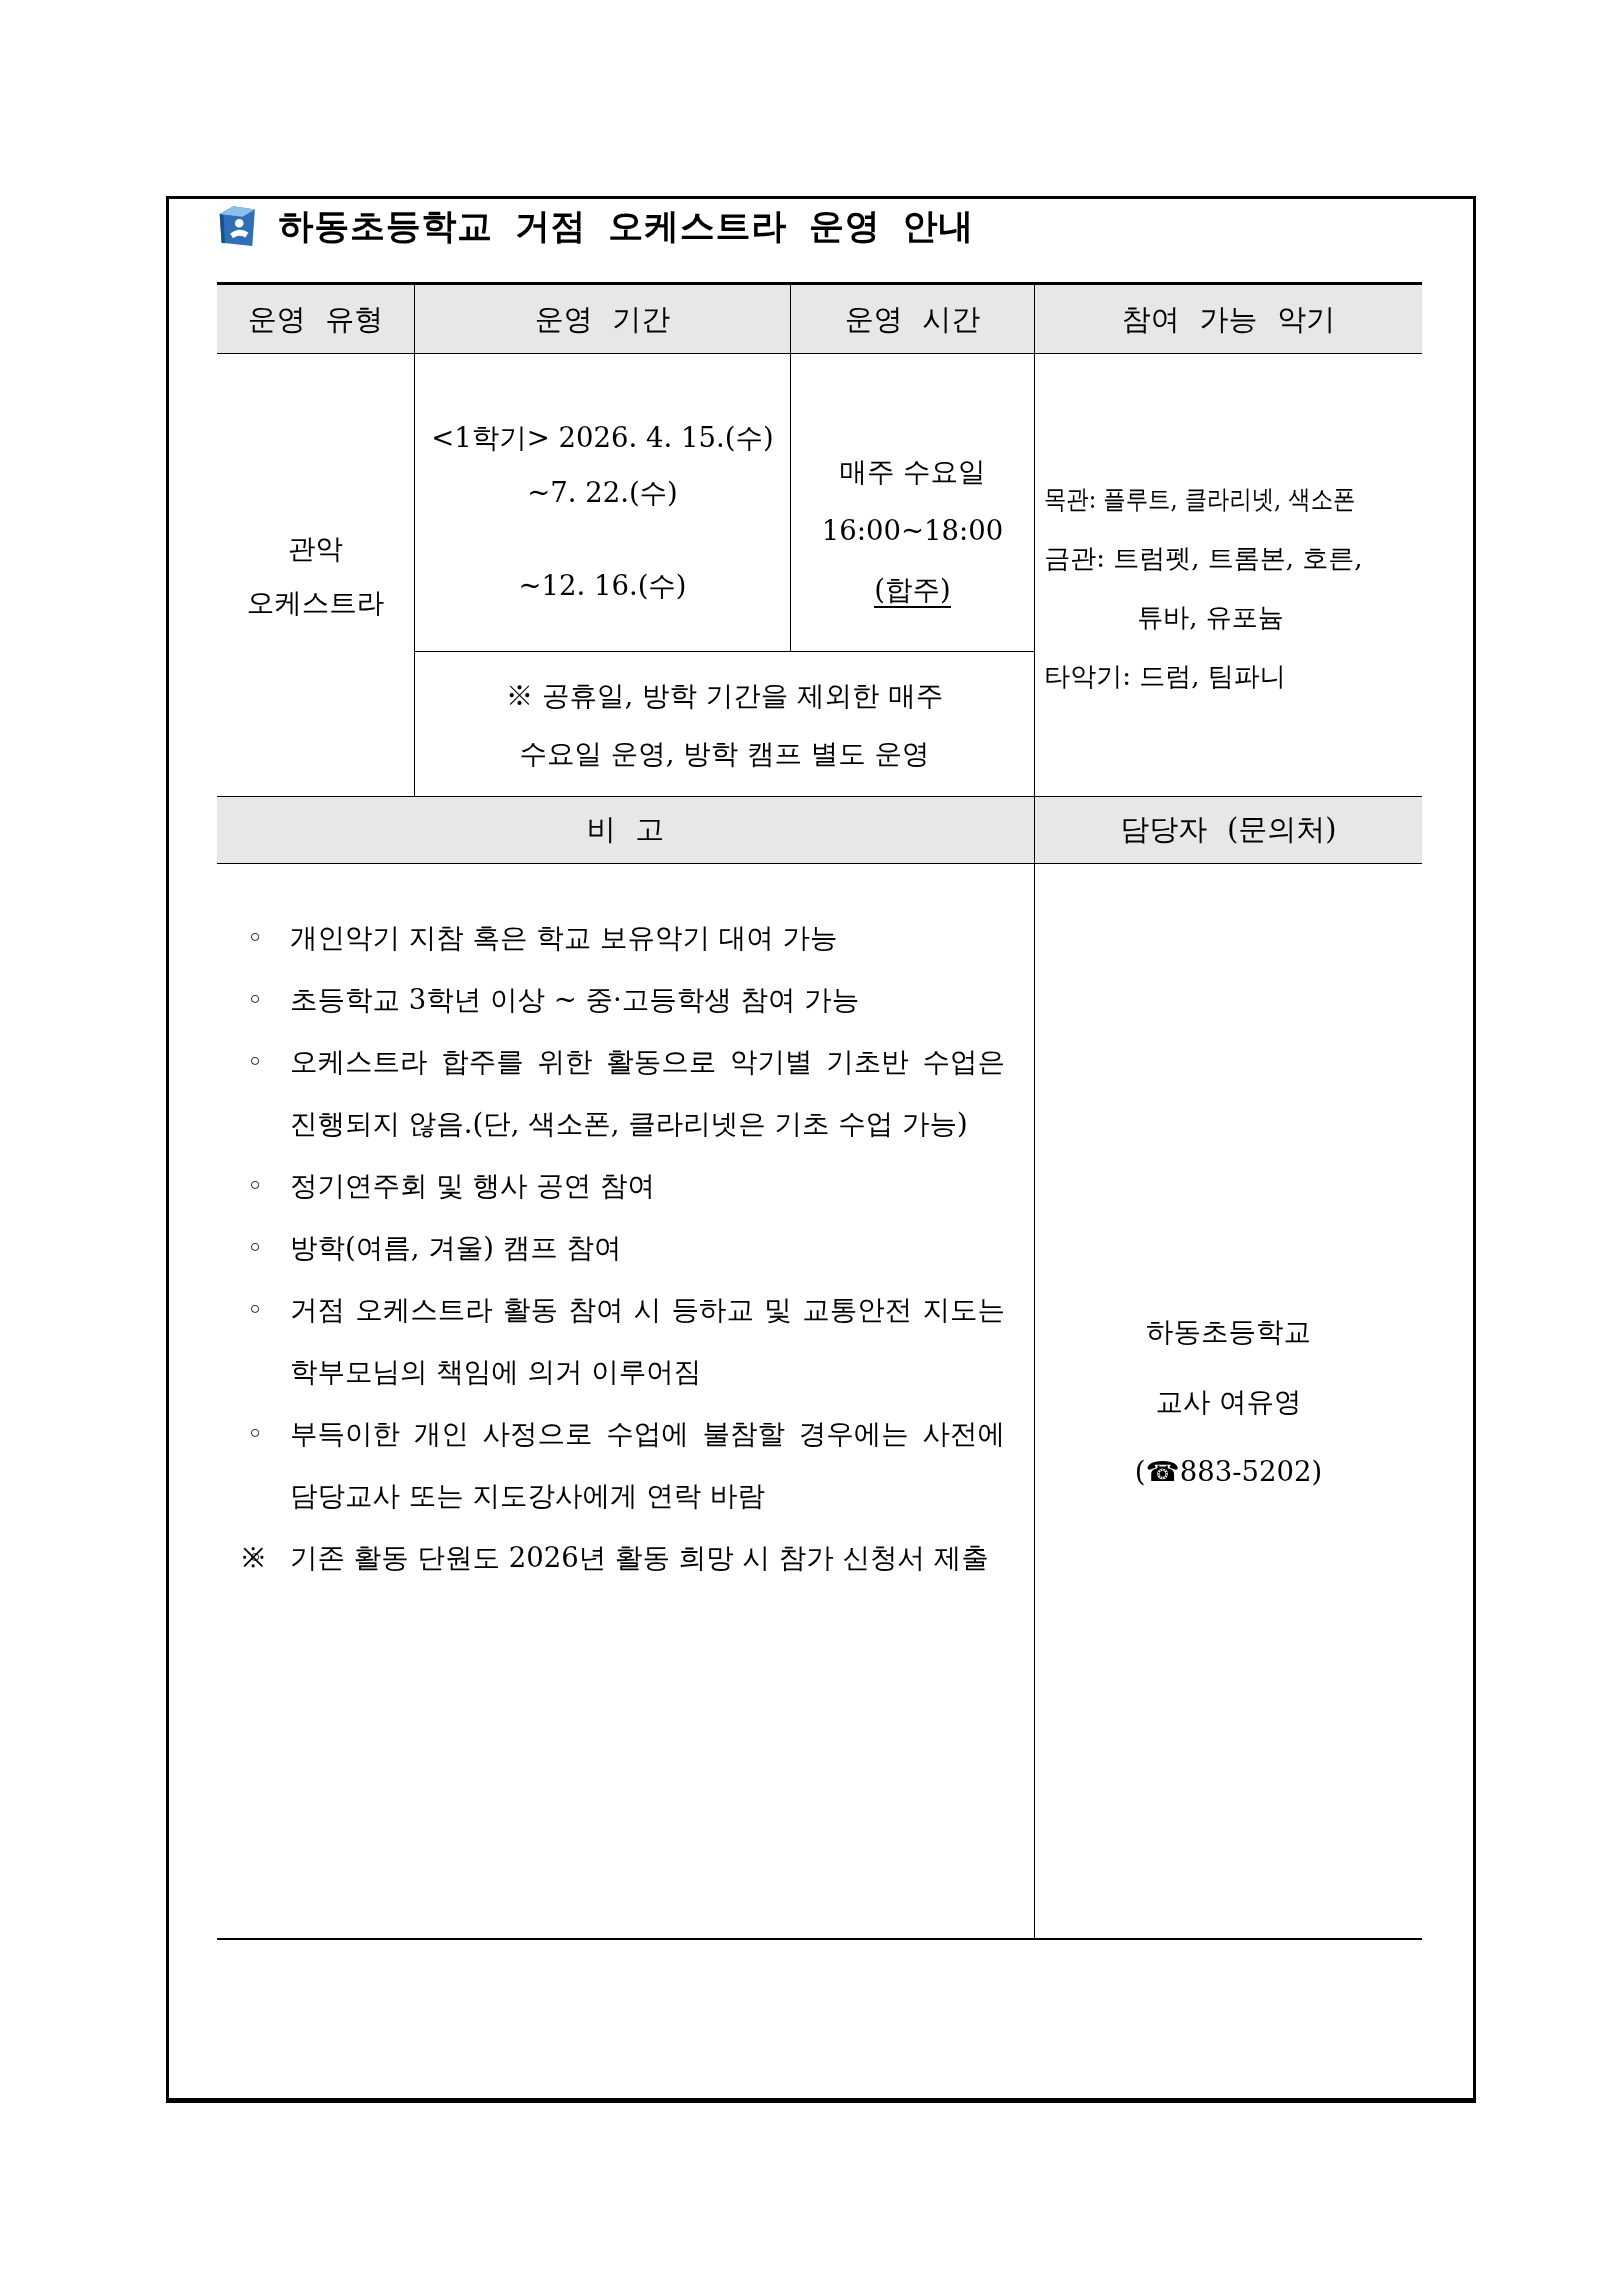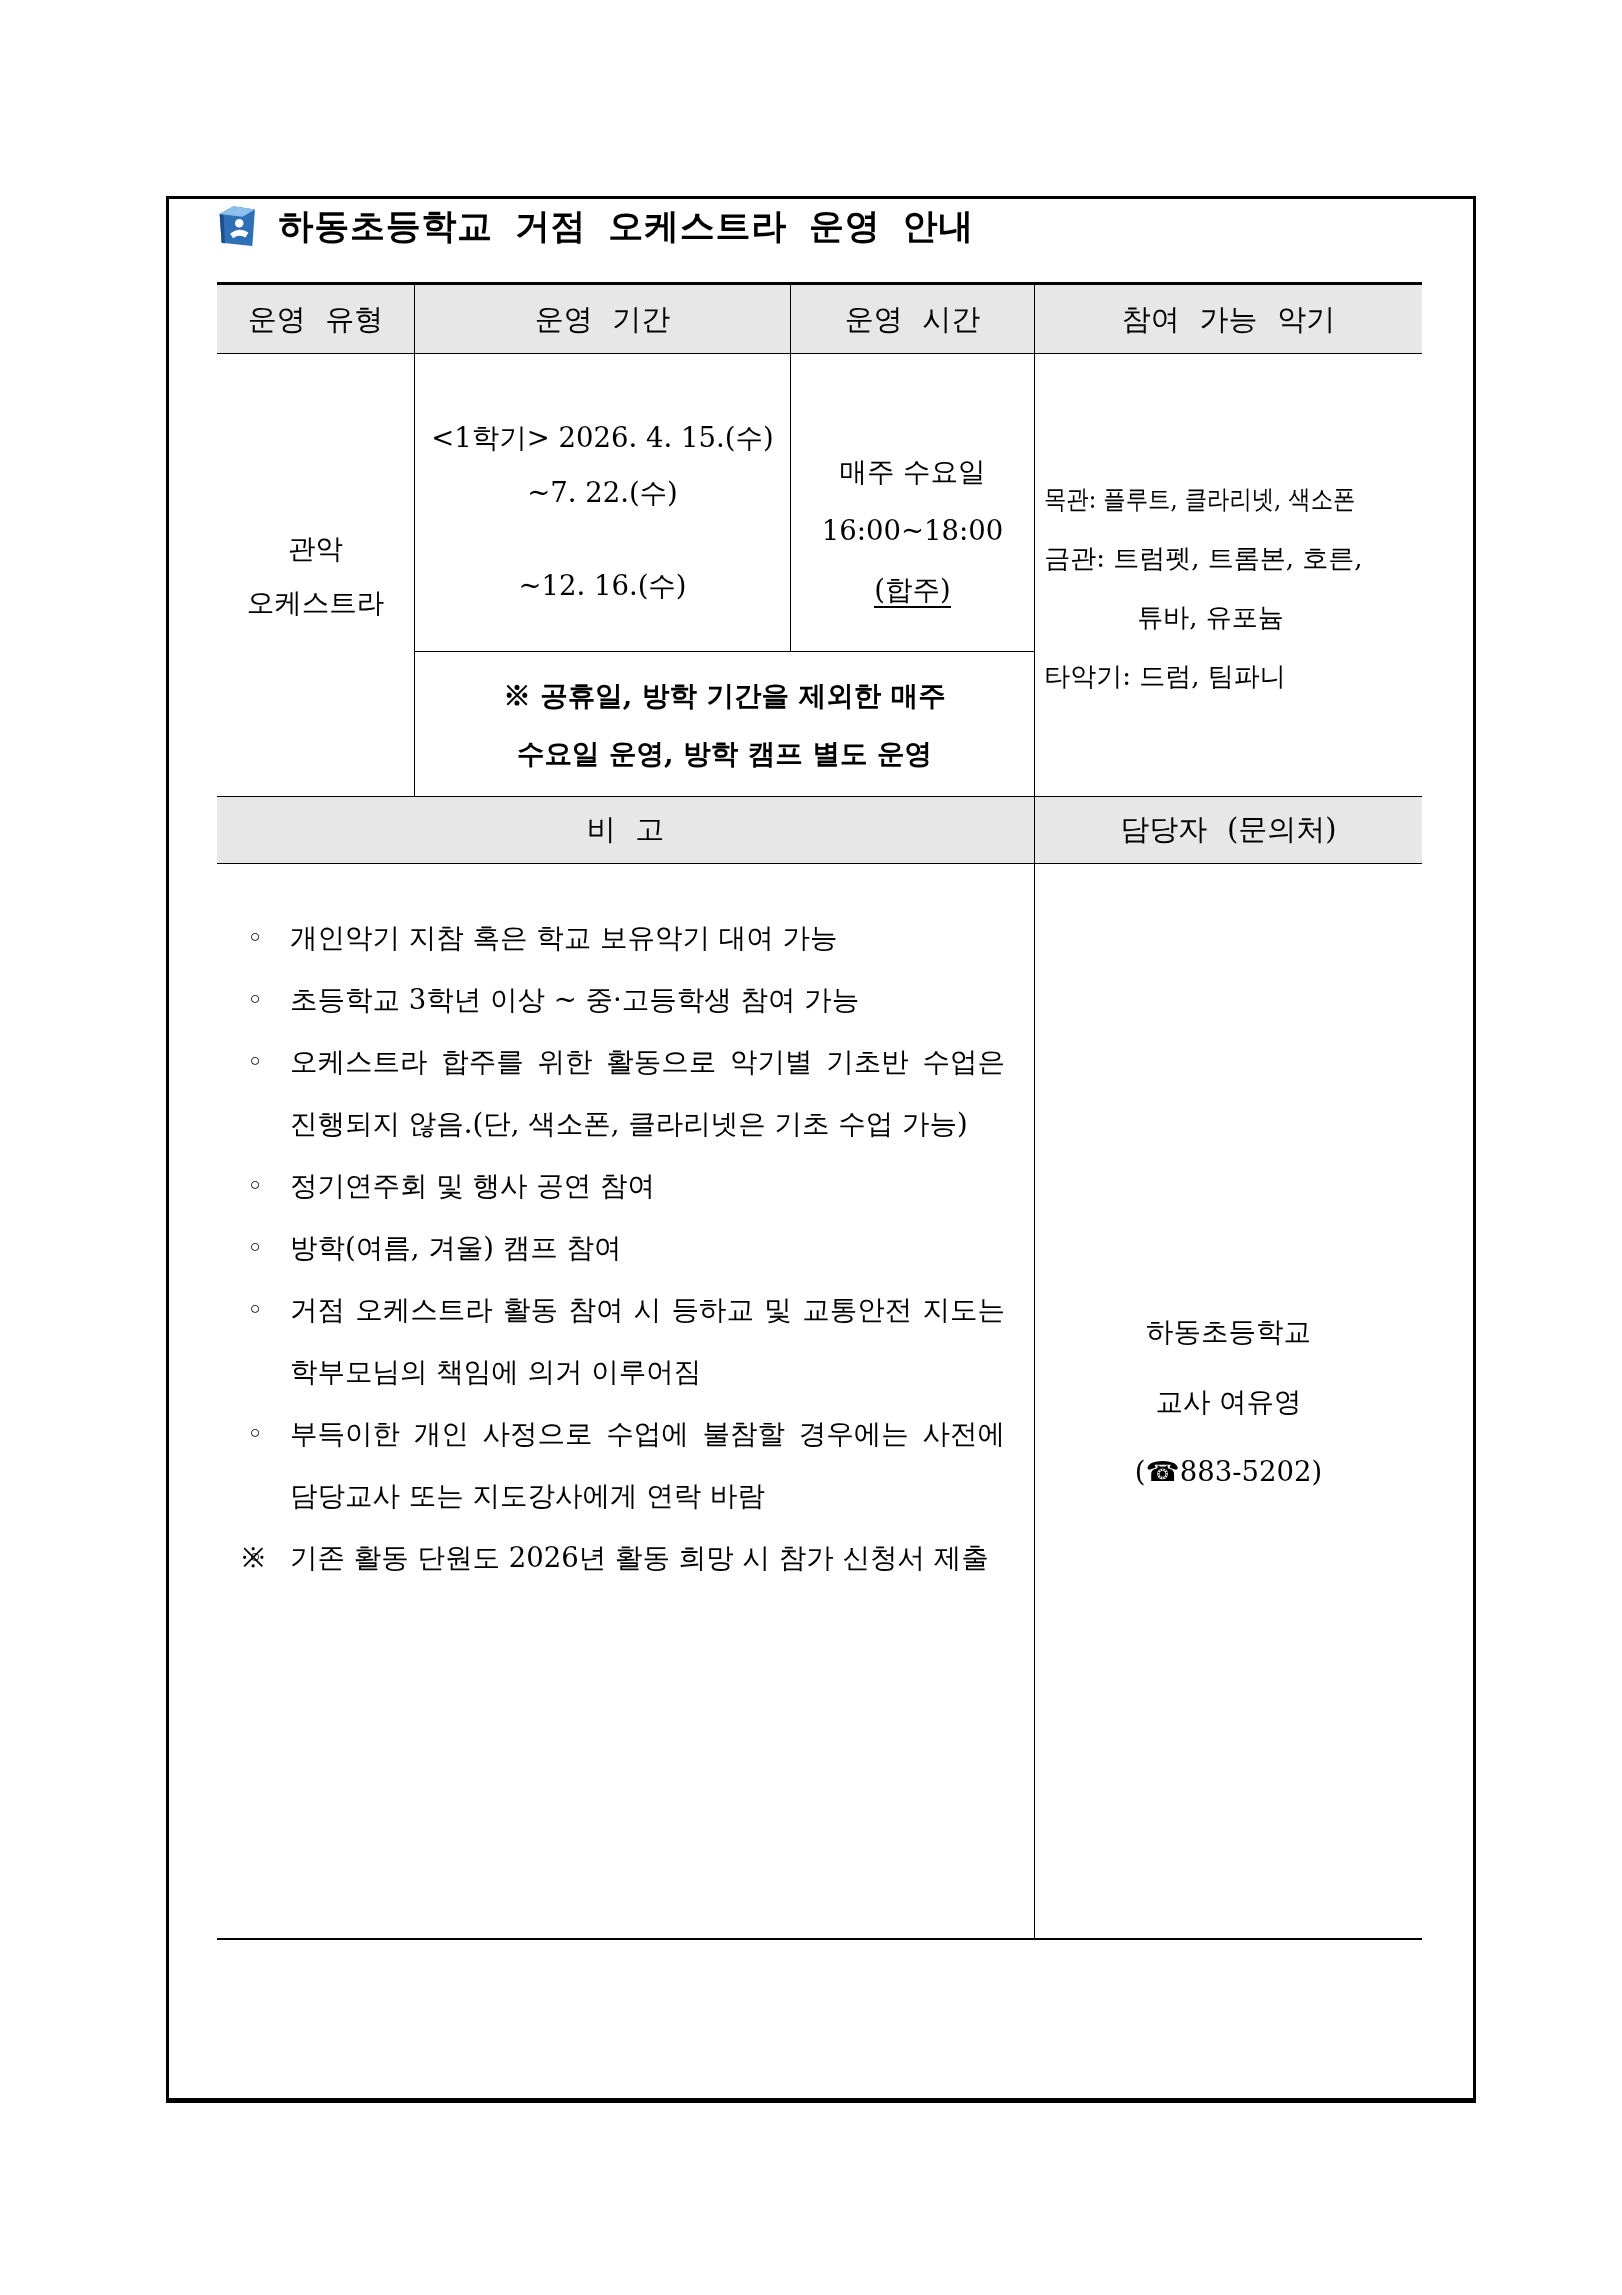--- a/index.html
+++ b/index.html
@@ -42,21 +42,21 @@
   .time-cell div{line-height:59px;white-space:nowrap;}
   .underline{border-bottom:2px solid #000;padding-bottom:1.3px;}
   .inst-cell{
     grid-column:4;grid-row:2/4;display:flex;flex-direction:column;justify-content:center;
     align-items:flex-start;padding:26px 5.2px 0 9.2px;font-size:26px;
   }
   .inst-cell div{line-height:59px;white-space:nowrap;}
   .inst-line-condensed{transform:scaleX(0.86);transform-origin:left center;}
   .inst-indent{padding-left:93px;}
   .note-cell{grid-column:2/4;grid-row:3;}
-  .note-cell div{line-height:58px;white-space:nowrap;font-weight:bold;}
+  .note-cell div{line-height:58px;white-space:nowrap;}
   .remarks-header{grid-column:1/4;grid-row:4;}
   .contact-header{grid-column:4;grid-row:4;}
   .remarks-cell{grid-column:1/4;grid-row:5;padding:42px 29px 0 30px;}
   .r-item{position:relative;padding-left:43px;text-align:justify;line-height:62px;}
   .r-marker{position:absolute;left:0;top:0;}
   .contact-cell{grid-column:4;grid-row:5;gap:8px;}
   .contact-cell div{line-height:62px;white-space:nowrap;}
 </style>
 </head>
 <body>

